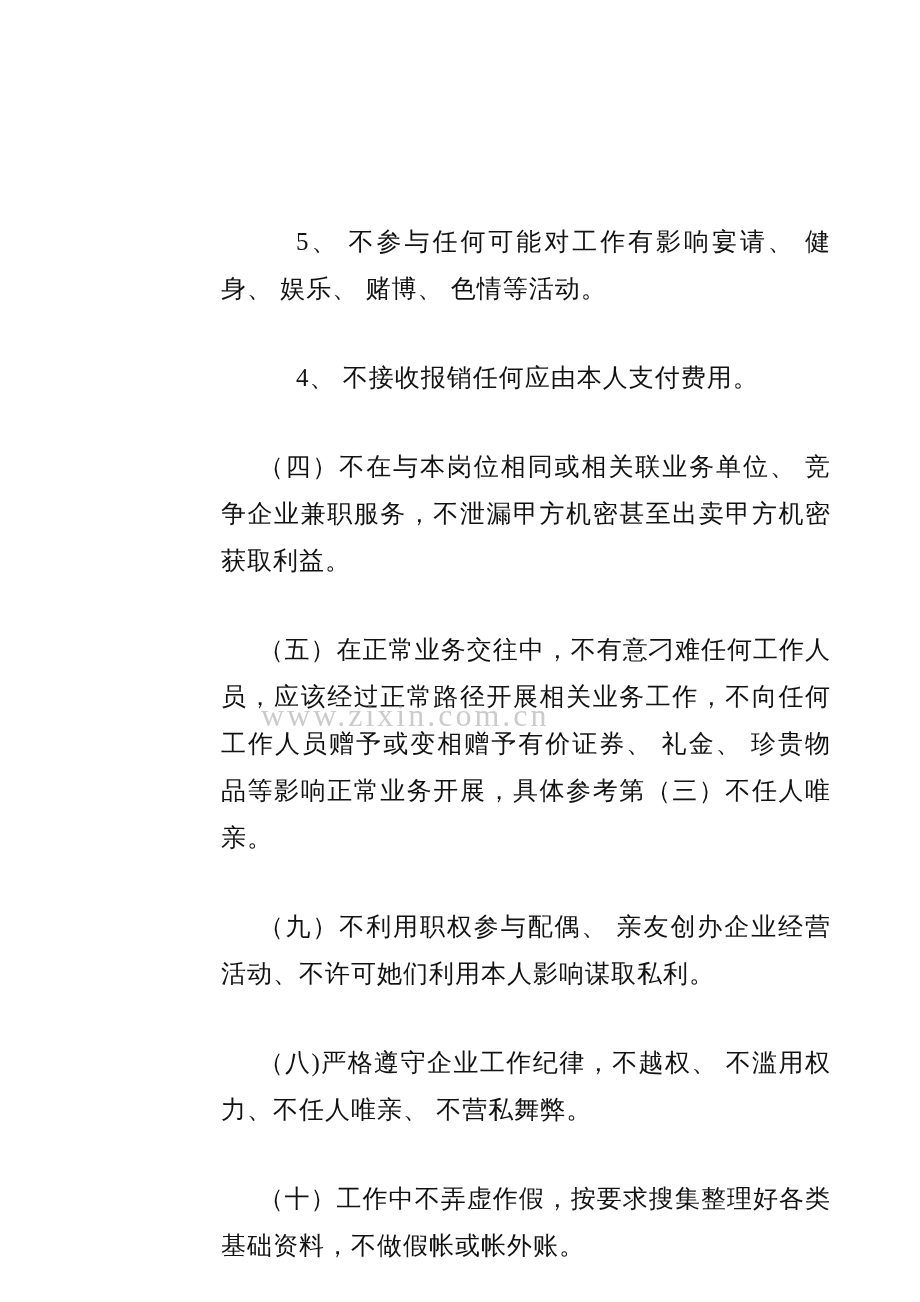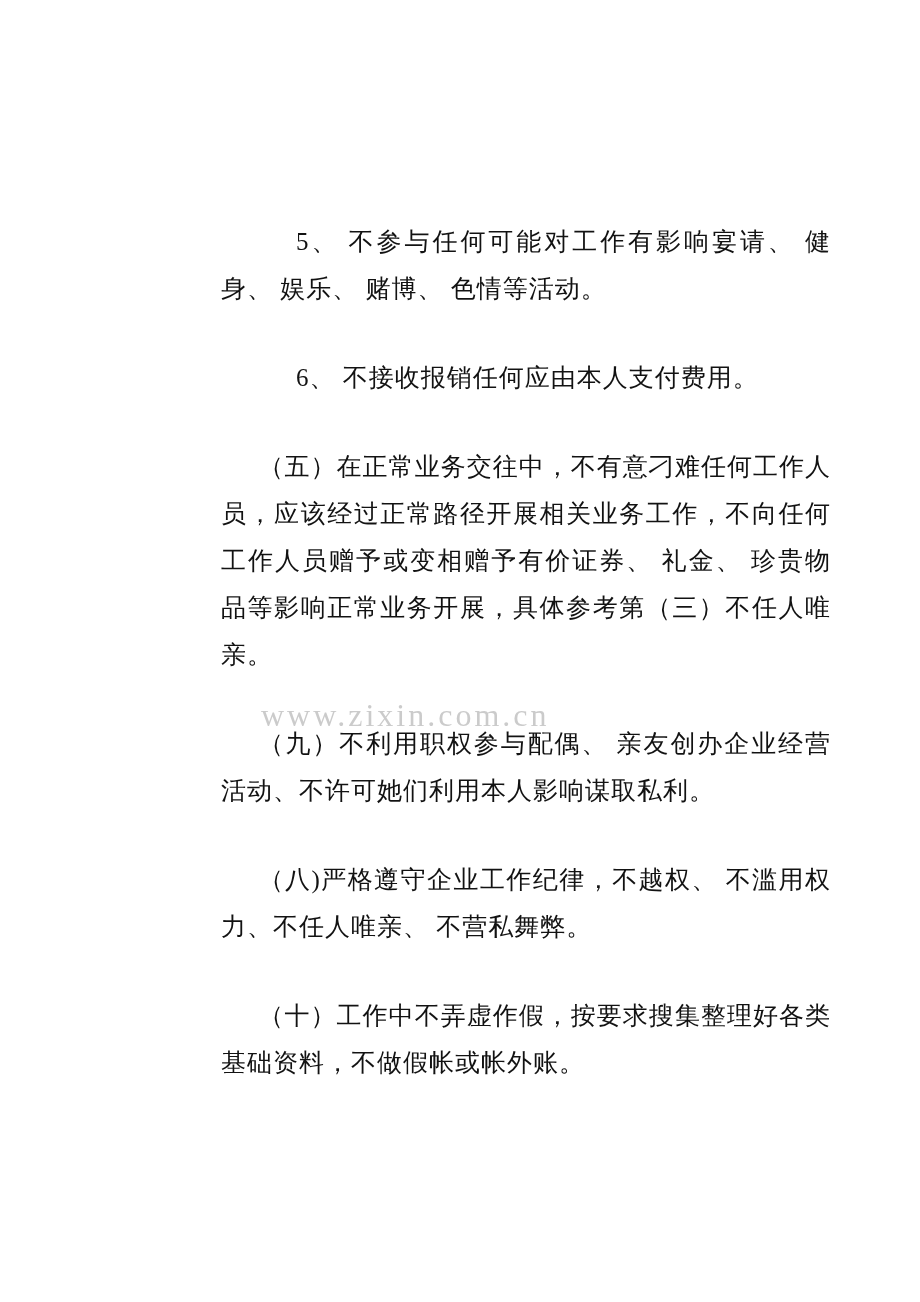--- a/index.html
+++ b/index.html
@@ -40,20 +40,21 @@
     pointer-events: none;
     font-family: "Liberation Serif", "DejaVu Serif", serif;
   }
 </style>
 </head>
 <body>
 
 <div class="page">
   <div class="content">
     <p class="para num">5、 不参与任何可能对工作有影响宴请、 健身、 娱乐、 赌博、 色情等活动。</p>
-    <p class="para num">6、 不接收报销任何应由本人支付费用。</p>
+    <p class="para num">4、 不接收报销任何应由本人支付费用。</p>
+    <p class="para sect">（四）不在与本岗位相同或相关联业务单位、 竞争企业兼职服务，不泄漏甲方机密甚至出卖甲方机密获取利益。</p>
     <p class="para sect">（五）在正常业务交往中，不有意刁难任何工作人员，应该经过正常路径开展相关业务工作，不向任何工作人员赠予或变相赠予有价证券、 礼金、 珍贵物品等影响正常业务开展，具体参考第（三）不任人唯亲。</p>
     <p class="para sect">（九）不利用职权参与配偶、 亲友创办企业经营活动、不许可她们利用本人影响谋取私利。</p>
     <p class="para sect">（八)严格遵守企业工作纪律，不越权、 不滥用权力、不任人唯亲、 不营私舞弊。</p>
     <p class="para sect">（十）工作中不弄虚作假，按要求搜集整理好各类基础资料，不做假帐或帐外账。</p>
   </div>
   <div class="watermark">www.zixin.com.cn</div>
 </div>
 
 </body></html>

